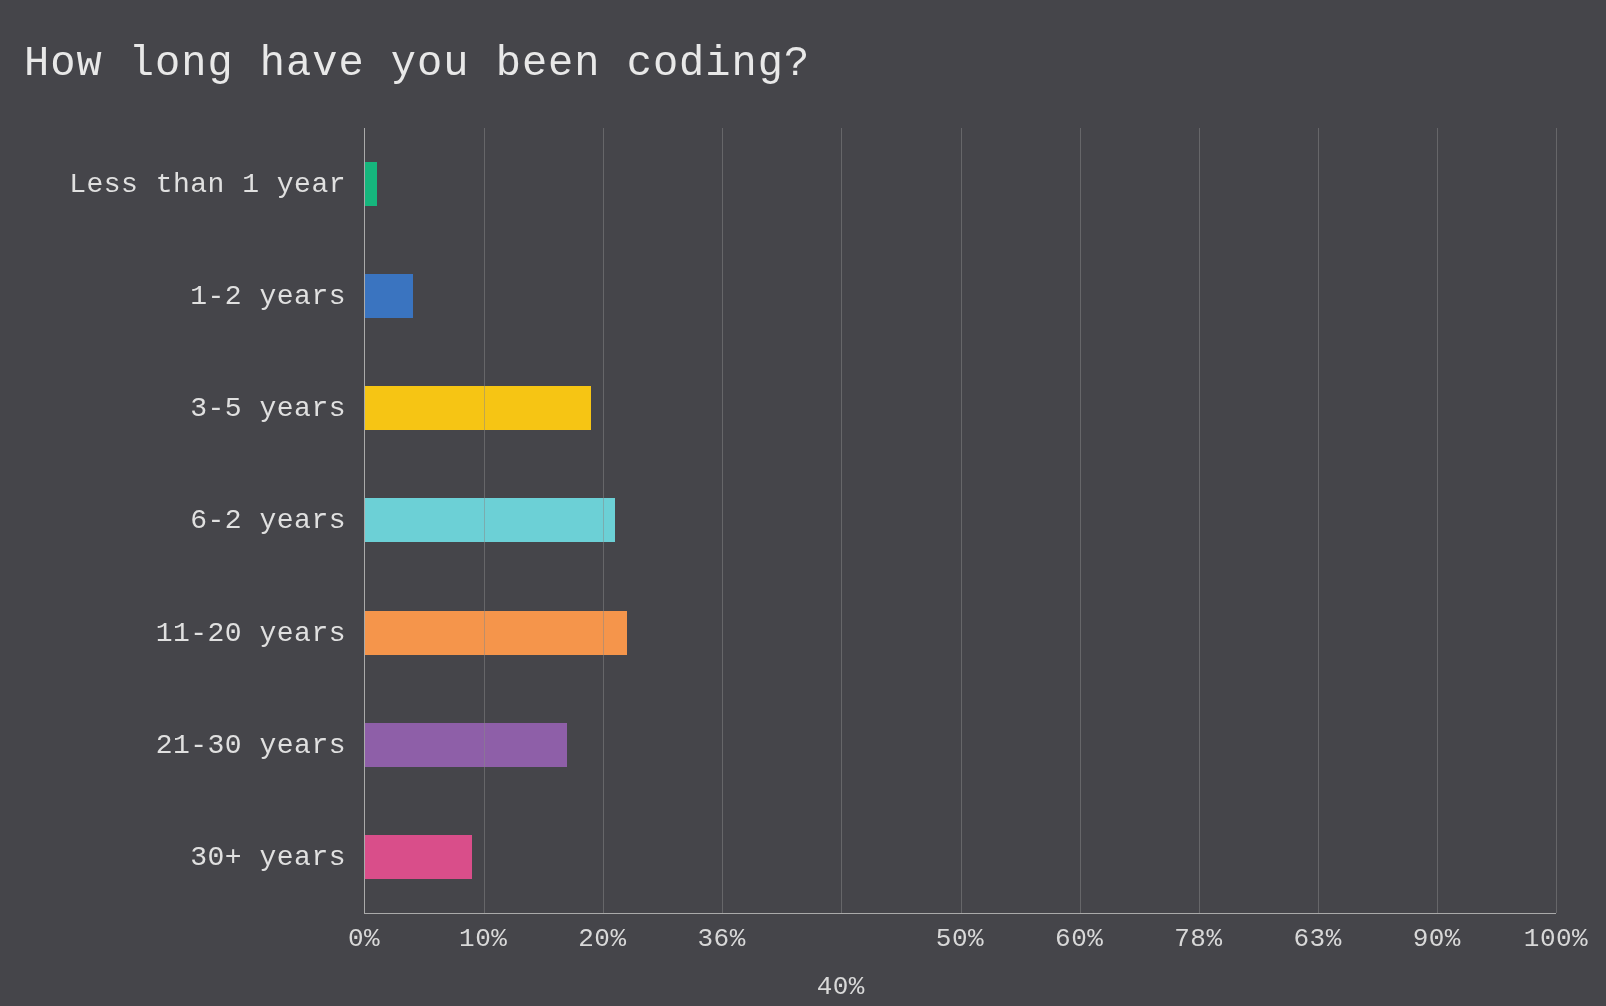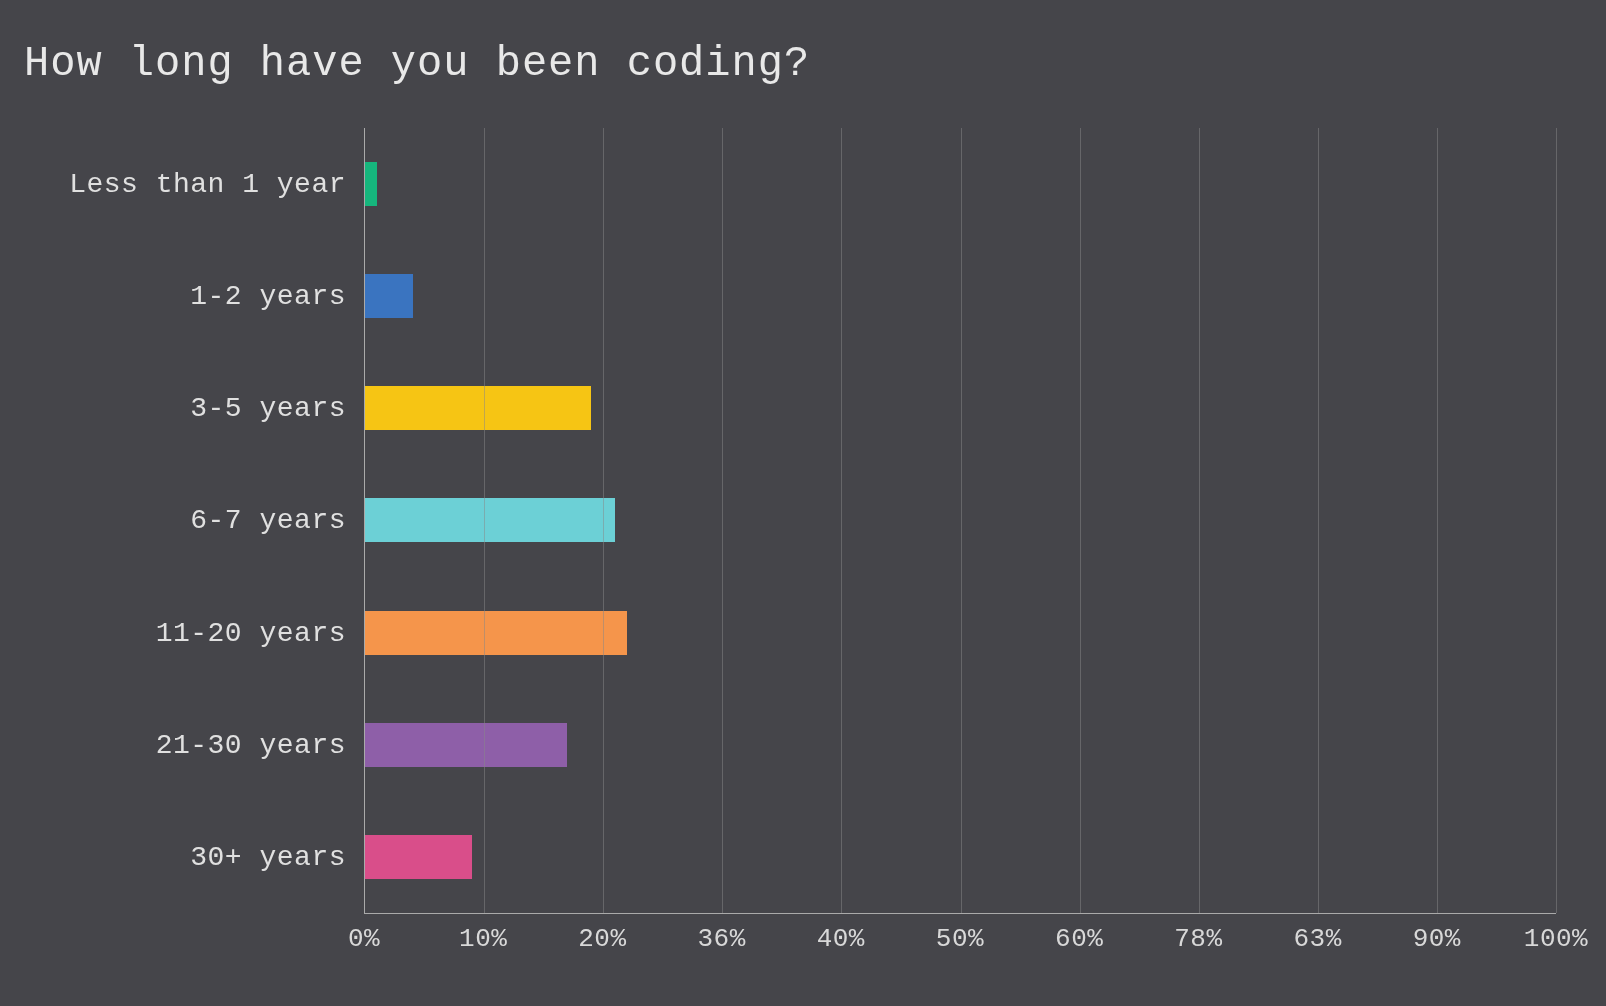--- a/index.html
+++ b/index.html
@@ -97,21 +97,21 @@
 
 <div class="container">
   <h1 class="title">How long have you been coding?</h1>
 
   <div class="chart-wrap">
     <div class="plot-area">
       <div class="y-labels" id="y-labels">
           <div class="y-label">Less than 1 year</div>
           <div class="y-label">1-2 years</div>
           <div class="y-label">3-5 years</div>
-          <div class="y-label">6-7 years</div>
+          <div class="y-label">6-2 years</div>
           <div class="y-label">11-20 years</div>
           <div class="y-label">21-30 years</div>
           <div class="y-label">30+ years</div>
         </div>
       <div class="bars-area" id="bars-area">
         <div class="bars-col" id="bars-col">
             <div class="bar" style="width: 1%; background: rgb(22, 182, 125);"></div>
             <div class="bar" style="width: 4%; background: rgb(58, 116, 192);"></div>
             <div class="bar" style="width: 19%; background: rgb(246, 197, 20);"></div>
             <div class="bar" style="width: 21%; background: rgb(108, 208, 214);"></div>
@@ -130,21 +130,21 @@
           <div class="gridline" style="left: 90%;"></div>
           <div class="gridline" style="left: 100%;"></div>
         </div>
     </div>
     <div class="x-axis">
       <div class="x-ticks" id="x-ticks">
           <div class="x-tick" style="left: 0%;">0%</div>
           <div class="x-tick" style="left: 10%;">10%</div>
           <div class="x-tick" style="left: 20%;">20%</div>
           <div class="x-tick" style="left: 30%;">36%</div>
-          <div class="x-tick" style="left: 40%;">40%</div>
+          <div class="x-tick" style="left: 40%; margin-top: 48px;">40%</div>
           <div class="x-tick" style="left: 50%;">50%</div>
           <div class="x-tick" style="left: 60%;">60%</div>
           <div class="x-tick" style="left: 70%;">78%</div>
           <div class="x-tick" style="left: 80%;">63%</div>
           <div class="x-tick" style="left: 90%;">90%</div>
           <div class="x-tick" style="left: 100%;">100%</div>
         </div>
     </div>
   </div>
 </div>

